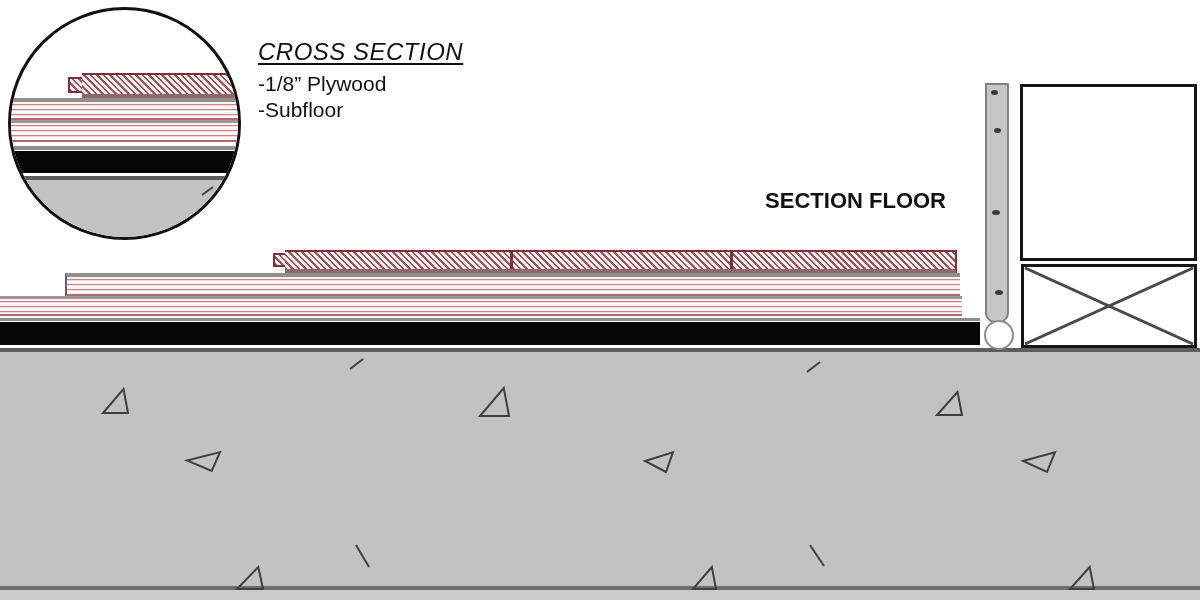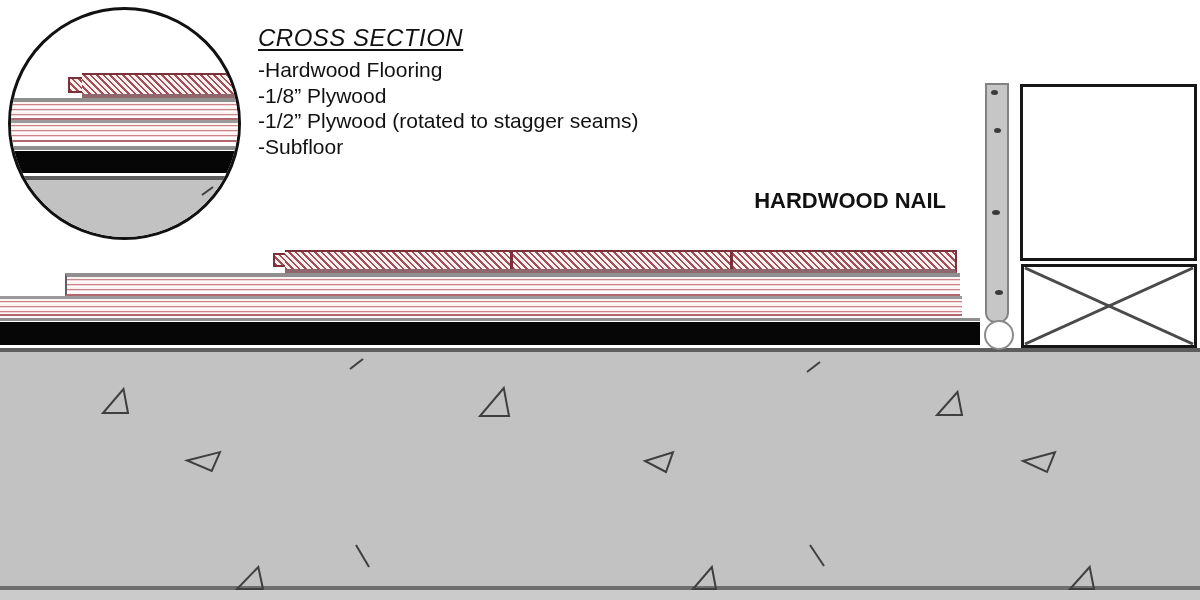--- a/index.html
+++ b/index.html
@@ -55,21 +55,21 @@
   .d-hatch{left:71px;top:63px;right:-5px;height:25px;border-top:2px solid #7b3139;border-bottom:4px solid #8f666b;}
   .d-tongue{left:57px;top:67px;width:16px;height:16px;border:2px solid #7b3139;}
   .d-ply1{left:-5px;right:-5px;top:88px;height:22px;border-top:4px solid #8f8f8f;border-bottom:2px solid #b06a6f;}
   .d-ply2{left:-5px;right:-5px;top:110px;height:22px;border-top:3px solid #9a9a9a;border-bottom:2px solid #b06a6f;}
   .d-gray{left:-5px;right:-5px;top:136px;height:4px;background:#8e8e8e;}
   .d-black{left:-5px;right:-5px;top:141px;height:22px;background:var(--underlayment-black,#060606);}
   .d-edge{left:-5px;right:-5px;top:166px;height:4px;background:#5d5d5d;}
   .d-concrete{left:-5px;right:-5px;top:170px;bottom:-5px;background:var(--concrete-gray,#c2c2c2);}
 
   
-  .legend{left:258px;top:24px;width:440px;z-index:20;}
+  .legend{left:258px;top:38px;width:440px;z-index:20;}
   .legend-title{font-size:24px;font-style:italic;text-decoration:underline;text-underline-offset:3px;
     letter-spacing:0.5px;margin-bottom:5px;}
   .legend-item{font-size:21px;line-height:25.5px;white-space:nowrap;}
   .callout{left:640px;top:188px;width:306px;text-align:right;font-weight:bold;font-size:22px;line-height:26px;z-index:20;}
 
   
   .overlay{left:0;top:0;width:1200px;height:600px;z-index:30;pointer-events:none;}
   .agg-mark{fill:none;stroke:#3f3f3f;stroke-width:2;}
 </style>
 </head>
@@ -108,28 +108,26 @@
     <div class="abs d-black"></div>
     <div class="abs d-gray"></div>
     <div class="abs d-ply2 plywood"></div>
     <div class="abs d-ply1 plywood"></div>
     <div class="abs d-tongue hatch"></div>
     <div class="abs d-hatch hatch"></div>
   </div>
 
   <div class="abs legend">
     <div class="legend-title">CROSS SECTION</div>
-    <div class="legend-item">-Hardwood Flooring</div>
     <div class="legend-item">-1/8” Plywood</div>
-    <div class="legend-item">-1/2” Plywood (rotated to stagger seams)</div>
     <div class="legend-item">-Subfloor</div>
   </div>
 
   <div class="abs callout">
-    <div>HARDWOOD NAIL</div>
+    <div>SECTION FLOOR</div>
   </div>
 
   <svg class="abs overlay" viewBox="0 0 1200 600">
       <polygon points="103,413 128,413 123.5,389" class="agg-mark"></polygon>
       <polygon points="480,416 509,416 503.78,388" class="agg-mark"></polygon>
       <polygon points="937,415 962,415 957.5,392" class="agg-mark"></polygon>
       <polygon points="220,452.1 211.75,471 187,460.5" class="agg-mark"></polygon>
       <polygon points="673,452.2 666,472 645,461" class="agg-mark"></polygon>
       <polygon points="1055,452.2 1047,472 1023,461" class="agg-mark"></polygon>
       <polygon points="237,589 263,589 258.32,567" class="agg-mark"></polygon>

